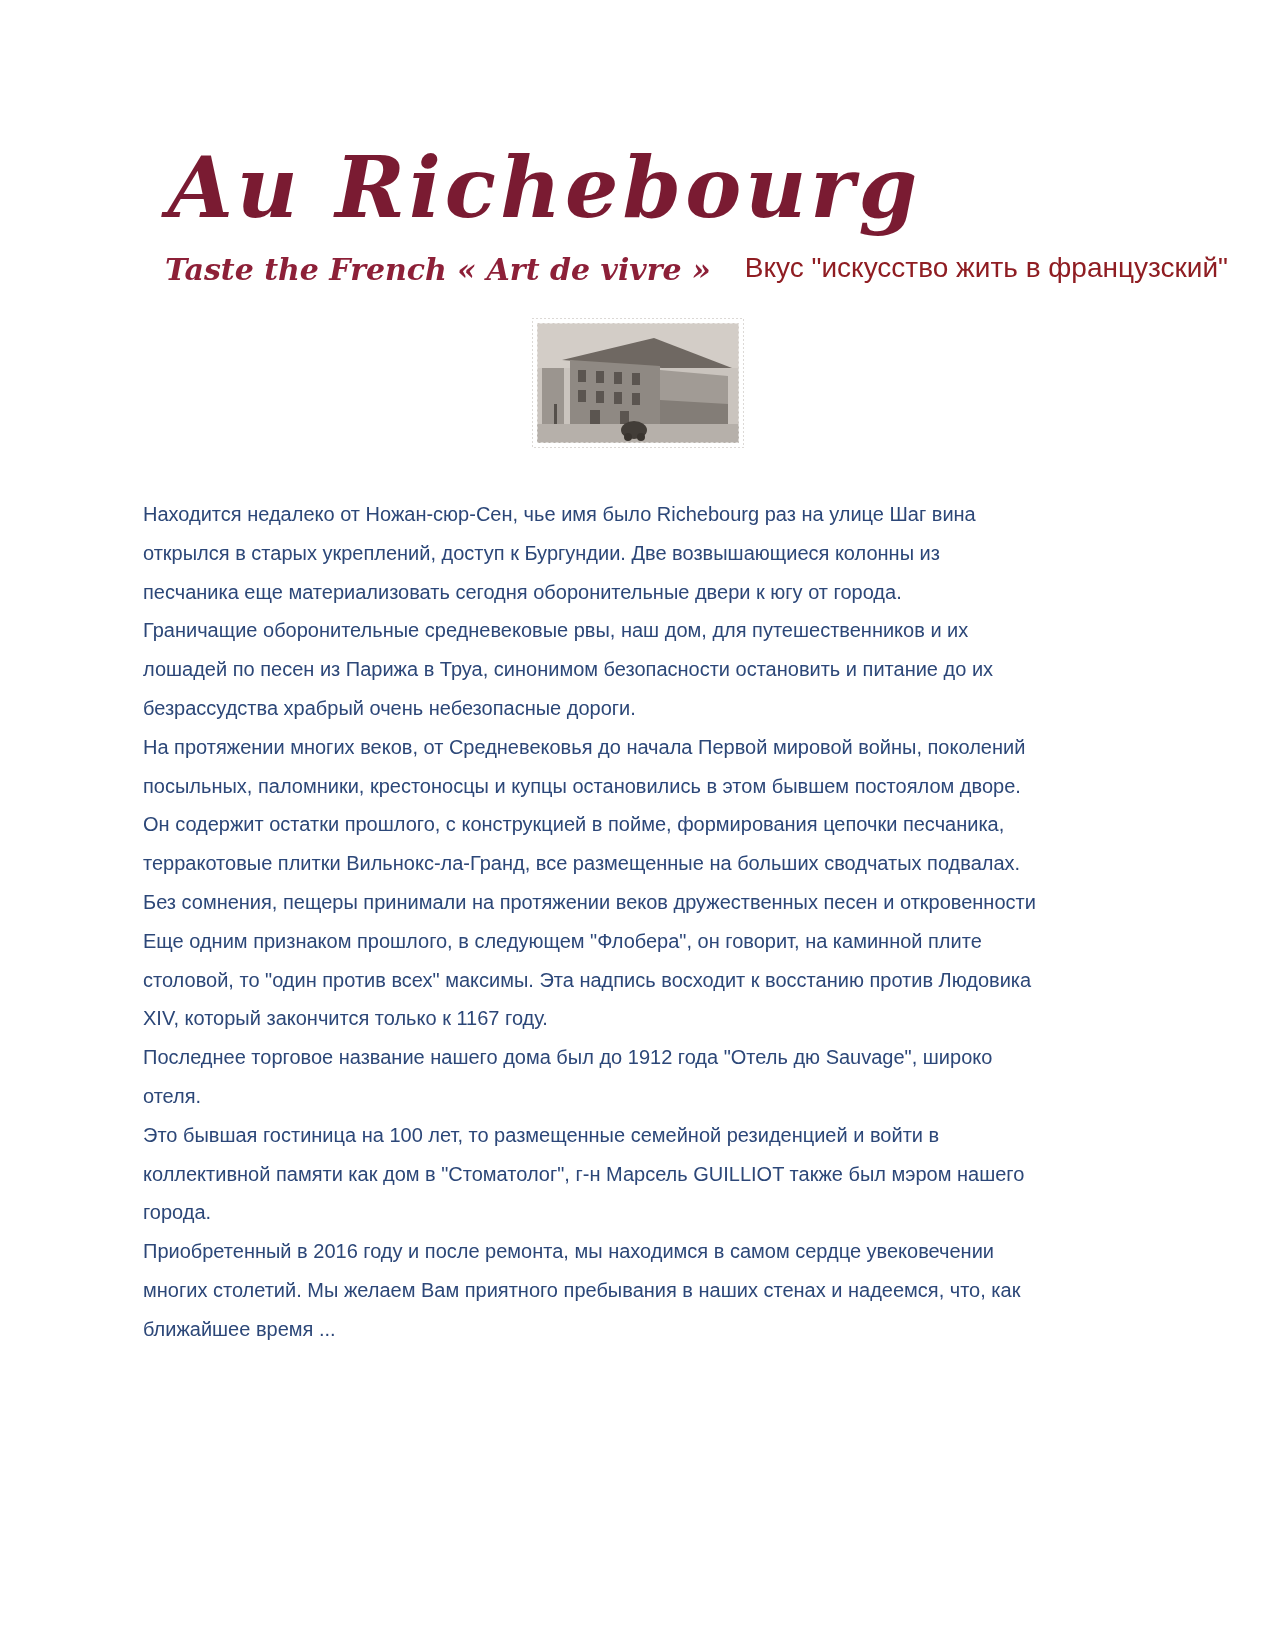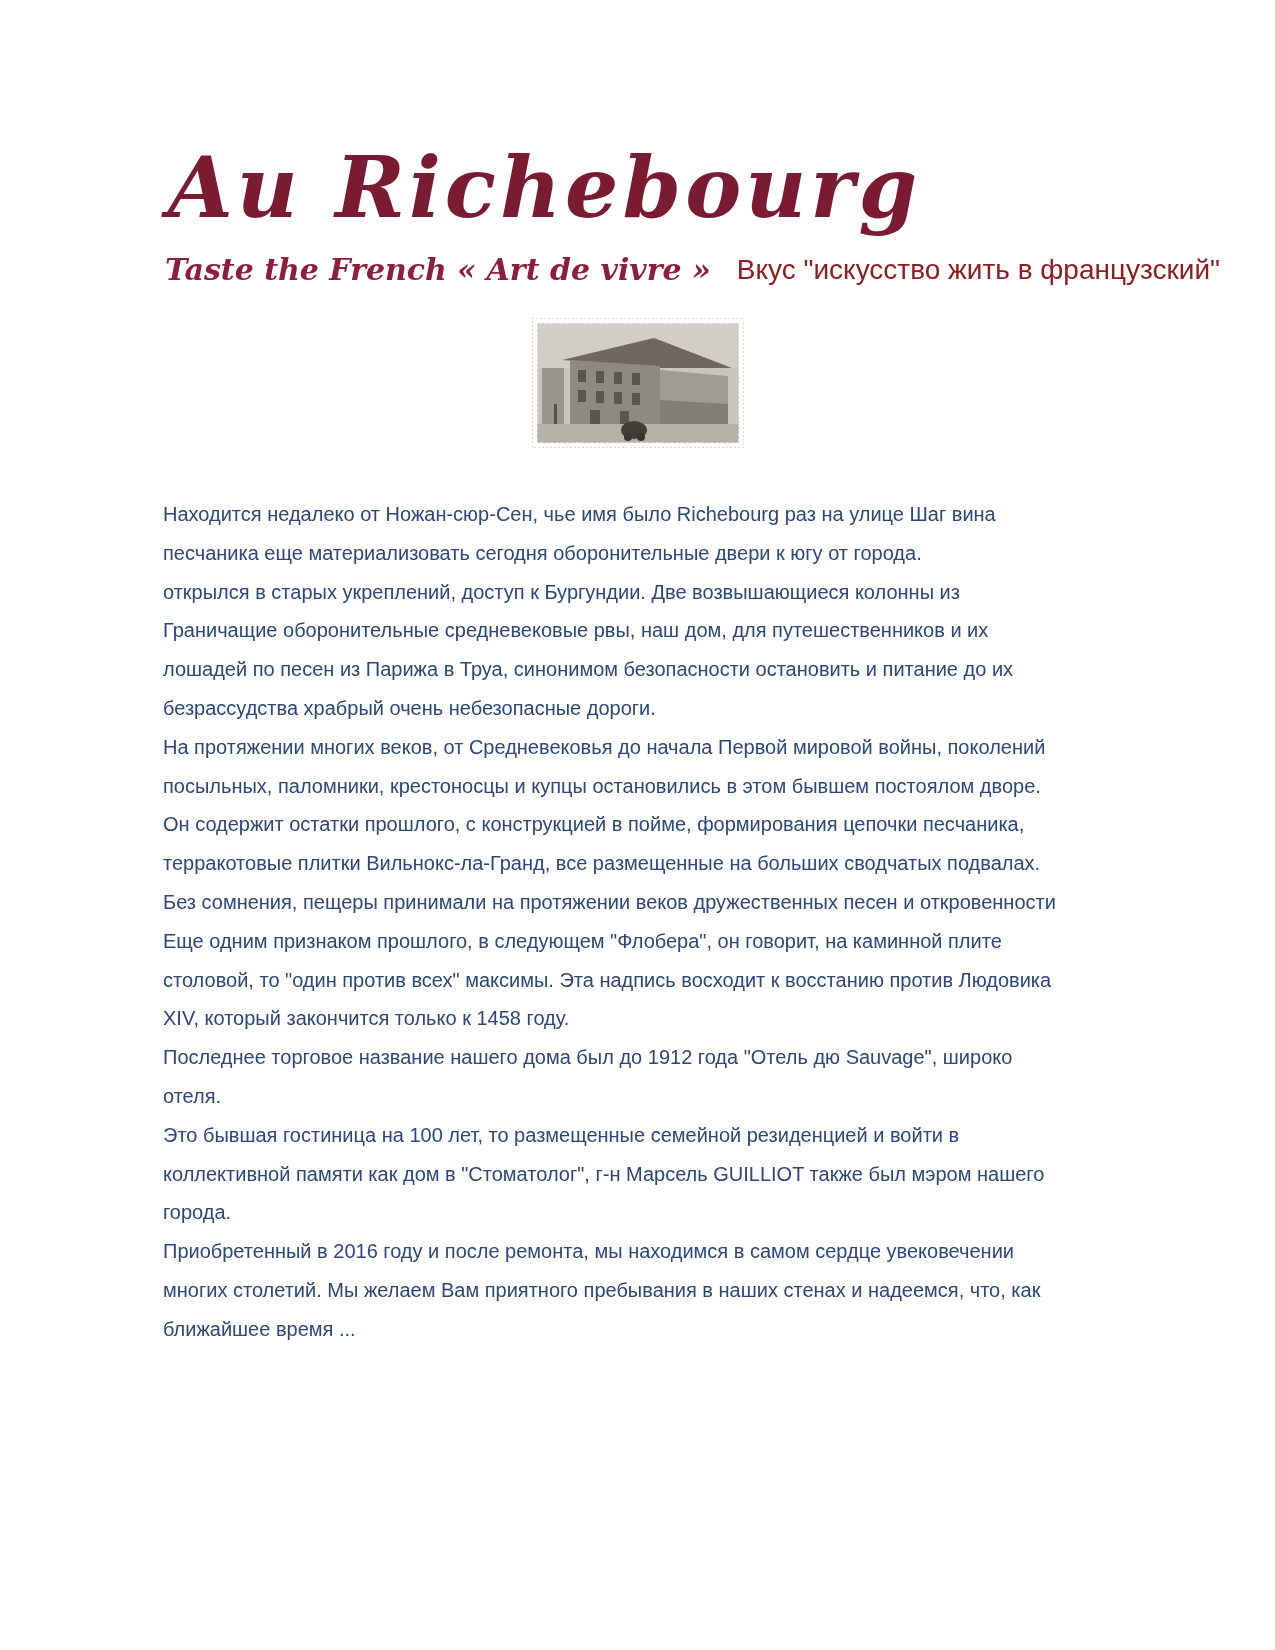--- a/index.html
+++ b/index.html
@@ -33,22 +33,22 @@
     letter-spacing:4px;
     color:var(--title-color);
     white-space:nowrap;
   }
   .subtitle{
     position:absolute;
     top:252px;
     left:165px;
     width:1000px;
     display:flex;
-    align-items:center;
-    gap:26px;
+    align-items:flex-start;
+    gap:34px;
     white-space:nowrap;
   }
   .sub-french{
     font-family:"DejaVu Serif","Liberation Serif",serif;
     font-style:italic;
     font-weight:bold;
     font-size:30px;
     color:var(--subtitle-french-color);
   }
   .sub-russian{
@@ -66,21 +66,20 @@
   }
   .photo-frame svg{display:block;}
   .body-text{
     position:absolute;
     top:495px;
     left:143px;
     width:950px;
     font-size:20px;
     line-height:38.8px;
     color:var(--body-color);
-    margin-left:20px;
   }
   .body-line{
     white-space:nowrap;
   }
 </style>
 </head>
 <body>
 
 <div class="page">
 
@@ -128,33 +127,33 @@
       <circle cx="96" cy="119" r="4" fill="#39342f"></circle>
       <circle cx="109" cy="119" r="4" fill="#39342f"></circle>
 
       <rect x="2.5" y="2.5" width="207" height="125" fill="none" stroke="#ffffff" stroke-width="6" stroke-dasharray="3 2"></rect>
       <rect x="0.5" y="0.5" width="211" height="129" fill="none" stroke="#b9b3ad" stroke-width="1" stroke-dasharray="1 3"></rect>
     </svg>
   </div>
 
   <div class="body-text">
       <div class="body-line">Находится недалеко от Ножан-сюр-Сен, чье имя было Richebourg раз на улице Шаг вина</div>
+      <div class="body-line">открылся в старых укреплений, доступ к Бургундии. Две возвышающиеся колонны из</div>
       <div class="body-line">песчаника еще материализовать сегодня оборонительные двери к югу от города.</div>
-      <div class="body-line">открылся в старых укреплений, доступ к Бургундии. Две возвышающиеся колонны из</div>
       <div class="body-line">Граничащие оборонительные средневековые рвы, наш дом, для путешественников и их</div>
       <div class="body-line">лошадей по песен из Парижа в Труа, синонимом безопасности остановить и питание до их</div>
       <div class="body-line">безрассудства храбрый очень небезопасные дороги.</div>
       <div class="body-line">На протяжении многих веков, от Средневековья до начала Первой мировой войны, поколений</div>
       <div class="body-line">посыльных, паломники, крестоносцы и купцы остановились в этом бывшем постоялом дворе.</div>
       <div class="body-line">Он содержит остатки прошлого, с конструкцией в пойме, формирования цепочки песчаника,</div>
       <div class="body-line">терракотовые плитки Вильнокс-ла-Гранд, все размещенные на больших сводчатых подвалах.</div>
       <div class="body-line">Без сомнения, пещеры принимали на протяжении веков дружественных песен и откровенности</div>
       <div class="body-line">Еще одним признаком прошлого, в следующем "Флобера", он говорит, на каминной плите</div>
       <div class="body-line">столовой, то "один против всех" максимы. Эта надпись восходит к восстанию против Людовика</div>
-      <div class="body-line">XIV, который закончится только к 1458 году.</div>
+      <div class="body-line">XIV, который закончится только к 1167 году.</div>
       <div class="body-line">Последнее торговое название нашего дома был до 1912 года "Отель дю Sauvage", широко</div>
       <div class="body-line">отеля.</div>
       <div class="body-line">Это бывшая гостиница на 100 лет, то размещенные семейной резиденцией и войти в</div>
       <div class="body-line">коллективной памяти как дом в "Стоматолог", г-н Марсель GUILLIOT также был мэром нашего</div>
       <div class="body-line">города.</div>
       <div class="body-line">Приобретенный в 2016 году и после ремонта, мы находимся в самом сердце увековечении</div>
       <div class="body-line">многих столетий. Мы желаем Вам приятного пребывания в наших стенах и надеемся, что, как</div>
       <div class="body-line">ближайшее время ...</div>
     </div>
 

